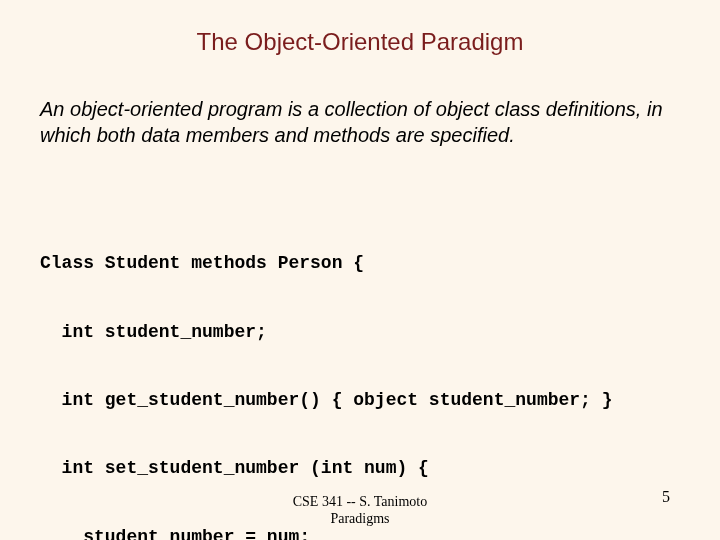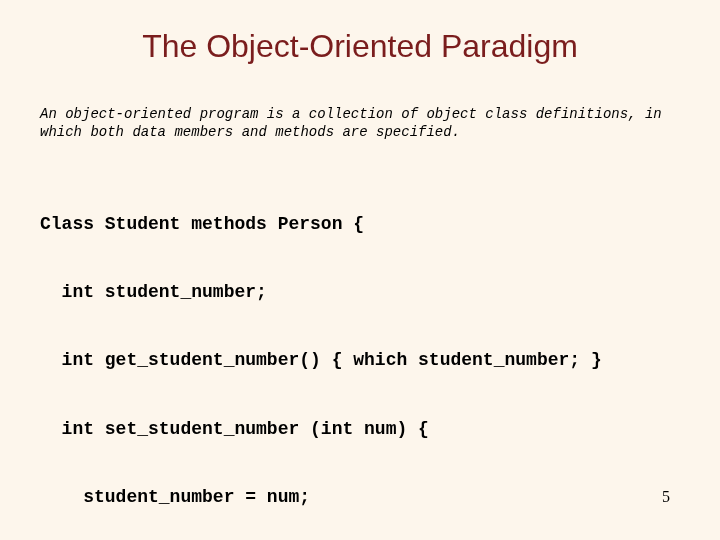--- a/index.html
+++ b/index.html
@@ -13,33 +13,32 @@
     overflow: hidden;
   }
   .slide {
     box-sizing: border-box;
     width: 720px;
     height: 540px;
     padding: 20px 40px 10px 40px;
     position: relative;
   }
   .title {
-    font-size: 32px;
+    font-size: 24px;
     font-weight: 400;
     text-align: center;
     margin: 8px 0 40px 0;
     color: #7a1d1d;
     font-family: Arial, Helvetica, sans-serif;
   }
   .intro {
-    font-size: 14px;
+    font-size: 20px;
     font-style: italic;
     line-height: 1.3;
-    margin-bottom: 31px;
-    font-family: Liberation Mono, monospace;
+    margin-bottom: 64px;
   }
   .code {
     font-family: "Courier New", Courier, monospace;
     font-size: 18px;
     font-weight: bold;
     line-height: 1.9;
     white-space: pre;
   }
   .footer {
     position: absolute;
@@ -70,26 +69,30 @@
 
   <h1 class="title">The Object-Oriented Paradigm</h1>
 
   <div class="intro">An object-oriented program is a collection of object class definitions, in which both data members and methods are specified.</div>
 
   <div class="code">
 <span>Class Student methods Person {</span>
 
 <span>  int student_number;</span>
 
-<span>  int get_student_number() { which student_number; }</span>
+<span>  int get_student_number() { object student_number; }</span>
 
 <span>  int set_student_number (int num) {</span>
 
 <span>    student_number = num;</span>
 
 
   </div>
 
   <div class="footer">
+    <div class="footer-center">
+      <div>CSE 341 -- S. Tanimoto</div>
+      <div>Paradigms</div>
+    </div>
     <div class="page-num">5</div>
   </div>
 
 </div>
 
 </body></html>

